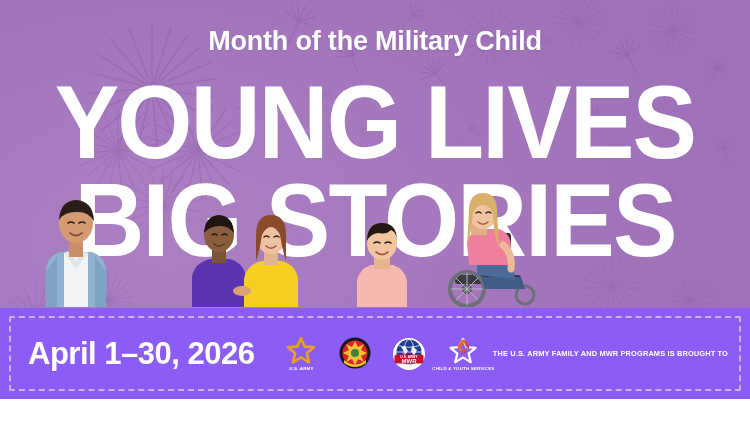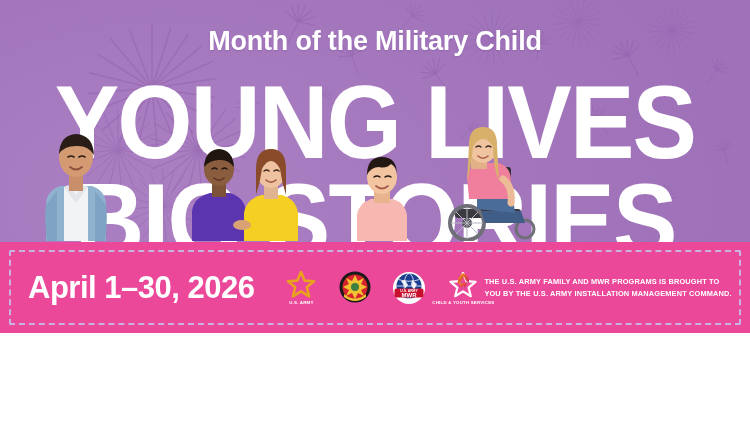--- a/index.html
+++ b/index.html
@@ -3,21 +3,21 @@
 <meta charset="utf-8">
 <style>
   html, body {
     margin: 0;
     padding: 0;
     background: #ffffff;
   }
   .banner {
     position: relative;
     width: 750px;
-    height: 333px;
+    height: 399px;
     overflow: hidden;
     font-family: "Liberation Sans", sans-serif;
     background: #a477bd;
   }
 
   
   .bg-base {
     position: absolute;
     inset: 0;
     background:
@@ -77,21 +77,21 @@
   .kid-teen   { left: 30px;  width: 92px;  height: 120px; }
   .kid-pair   { left: 186px; width: 118px; height: 108px; }
   .kid-small  { left: 349px; width: 66px;  height: 92px;  }
   .kid-chair  { left: 437px; width: 108px; height: 118px; }
 
   
   .footer-bar {
     position: absolute;
     left: 0; right: 0; bottom: 0;
     height: 91px;
-    background: #ec4899;
+    background: #8b5cf6;
     z-index: 6;
   }
   .footer-dash {
     position: absolute;
     left: 9px; right: 9px; top: 8px; bottom: 8px;
     border: 2px dashed #c9b3e0;
     border-radius: 2px;
     pointer-events: none;
   }
   .footer-inner {
@@ -377,17 +377,16 @@
             <path d="M15 2 L18.4 10.2 L27.5 10.8 L20.6 16.6 L22.8 25.2 L15 20.4 L7.2 25.2 L9.4 16.6 L2.5 10.8 L11.6 10.2 Z" fill="none" stroke="#ffffff" stroke-width="2.2" stroke-linejoin="round"></path>
             <path d="M15 2 Q9 6 10 13 Q14 10 16 5 Q17 10 21 12 Q22 6 15 2 Z" fill="url(#cysGrad)"></path>
             <path d="M11 11 Q15 14 19 11 L17 17 L15 14 L13 17 Z" fill="url(#cysGrad)"></path>
           </svg>
           <div class="logo-cap">CHILD &amp; YOUTH SERVICES</div>
         </div>
       </div>
 
       <div class="disclaimer">
         <div>THE U.S. ARMY FAMILY AND MWR PROGRAMS IS BROUGHT TO</div>
-        <div>YOU BY THE U.S. ARMY INSTALLATION MANAGEMENT COMMAND.</div>
       </div>
     </div>
   </div>
 </div>
 
 </body></html>

